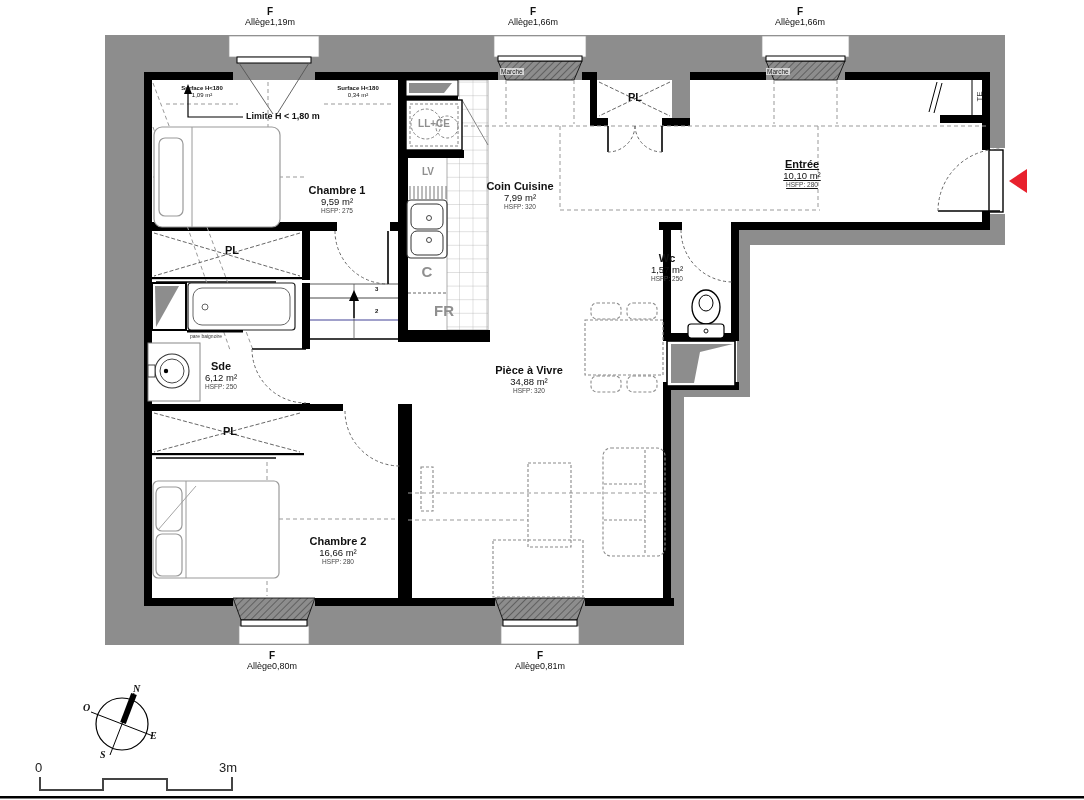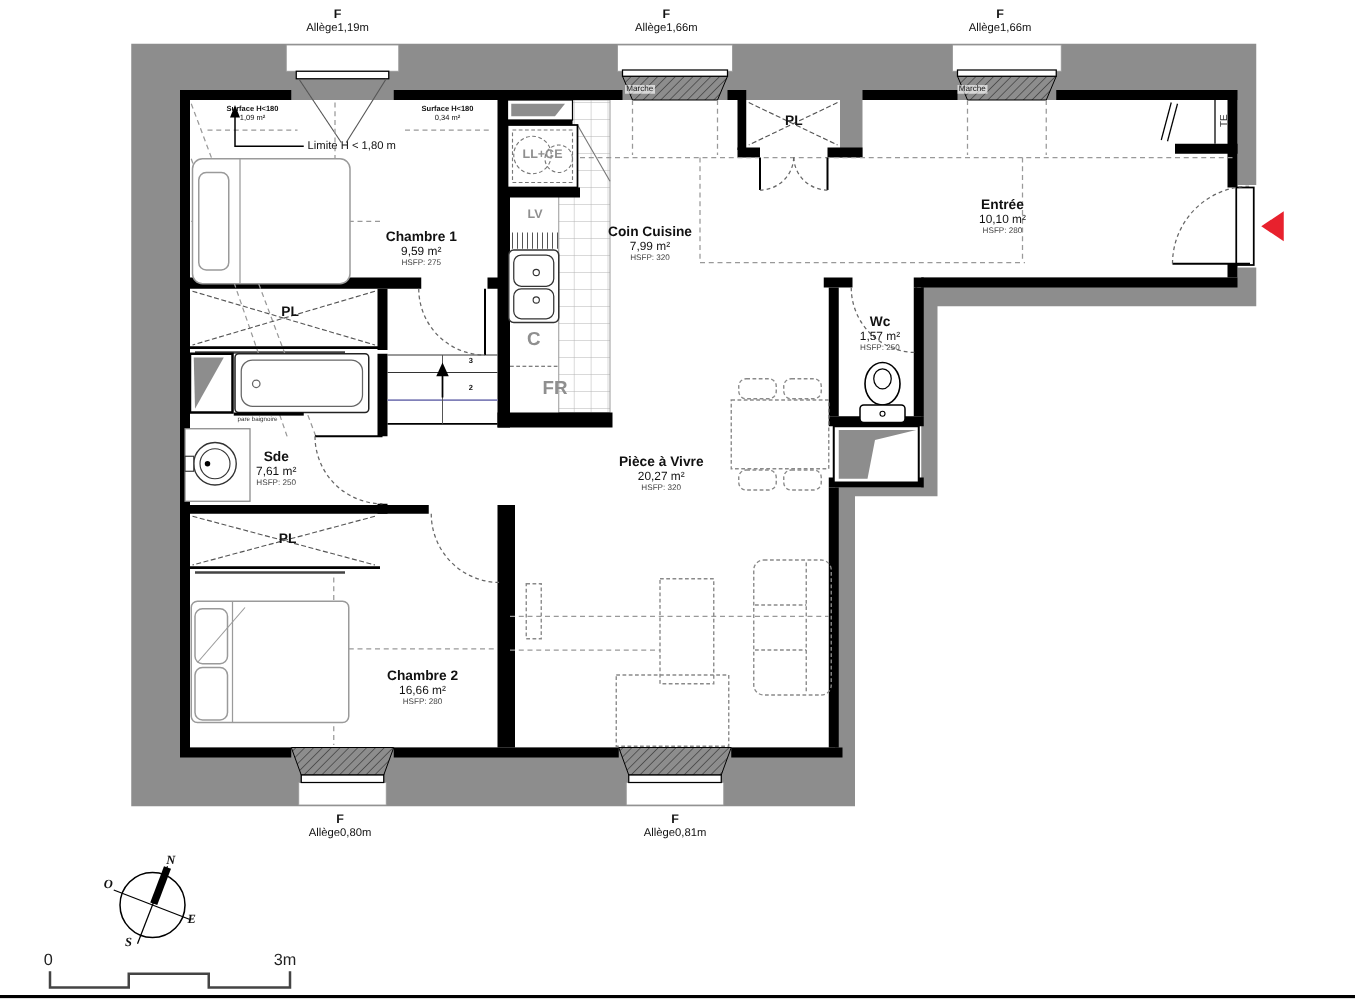--- a/index.html
+++ b/index.html
@@ -14,21 +14,21 @@
   .room-name{font-weight:bold;font-size:11px;line-height:12px;white-space:nowrap;}
   .room-area{font-size:9.5px;line-height:11px;white-space:nowrap;}
   .room-hsfp{font-size:6.5px;line-height:8px;color:#444;white-space:nowrap;}
   .win-f{font-weight:bold;font-size:10px;line-height:11px;}
   .win-sub{font-size:9px;line-height:10px;white-space:nowrap;}
   .pl{font-weight:bold;font-size:11px;}
   .appl{color:#8f8f8f;font-weight:bold;white-space:nowrap;}
   .marche{font-size:6.5px;color:#222;background:rgba(255,255,255,.65);padding:0 1px;white-space:nowrap;}
   .surface{font-size:6px;font-weight:bold;line-height:7px;white-space:nowrap;}
   .surface2{font-size:6px;line-height:7px;white-space:nowrap;}
-  .limite{font-size:9px;font-weight:normal;white-space:nowrap;}
+  .limite{font-size:9px;font-weight:bold;white-space:nowrap;}
   .tiny{font-size:5px;color:#333;white-space:nowrap;}
   .stepnum{font-size:6px;font-weight:bold;}
   .compass-letter{font-family:"Liberation Serif",serif;font-style:italic;font-weight:bold;font-size:10px;}
   .scale-num{font-size:13px;color:#222;}
   .te{font-size:8px;color:#333;transform:rotate(-90deg);transform-origin:center;}
   
   .wall{fill:#000;}
   .grayfill{fill:var(--wall-gray);}
   .d1{stroke:#999;stroke-dasharray:4 3;fill:none;stroke-width:1;}
   .fd{stroke:#8a8a8a;stroke-dasharray:3 2;fill:none;stroke-width:1.1;}
@@ -357,38 +357,38 @@
 <div class="lbl ctr" style="left:337px;top:184px;">
   <div class="room-name">Chambre 1</div>
   <div class="room-area">9,59 m²</div>
   <div class="room-hsfp">HSFP: 275</div>
 </div>
 <div class="lbl ctr" style="left:520px;top:180px;">
   <div class="room-name">Coin Cuisine</div>
   <div class="room-area">7,99 m²</div>
   <div class="room-hsfp">HSFP: 320</div>
 </div>
-<div class="lbl ctr" style="left:802px;top:158px;">
+<div class="lbl ctr" style="left:802px;top:158px;text-decoration:underline;">
   <div class="room-name">Entrée</div>
   <div class="room-area">10,10 m²</div>
   <div class="room-hsfp">HSFP: 280</div>
 </div>
-<div class="lbl ctr" style="left:704px;top:252px;">
+<div class="lbl ctr" style="left:667px;top:252px;">
   <div class="room-name">Wc</div>
   <div class="room-area">1,57 m²</div>
   <div class="room-hsfp">HSFP: 250</div>
 </div>
 <div class="lbl ctr" style="left:221px;top:360px;">
   <div class="room-name">Sde</div>
-  <div class="room-area">7,61 m²</div>
+  <div class="room-area">6,12 m²</div>
   <div class="room-hsfp">HSFP: 250</div>
 </div>
 <div class="lbl ctr" style="left:529px;top:336px;margin-top:28px;">
   <div class="room-name">Pièce à Vivre</div>
-  <div class="room-area">20,27 m²</div>
+  <div class="room-area">34,88 m²</div>
   <div class="room-hsfp">HSFP: 320</div>
 </div>
 <div class="lbl ctr" style="left:338px;top:493px;margin-top:42px;">
   <div class="room-name">Chambre 2</div>
   <div class="room-area">16,66 m²</div>
   <div class="room-hsfp">HSFP: 280</div>
 </div>
 
 <div class="lbl ctr pl" style="left:232px;top:244px;">PL</div>
 <div class="lbl ctr pl" style="left:635px;top:91px;">PL</div>

